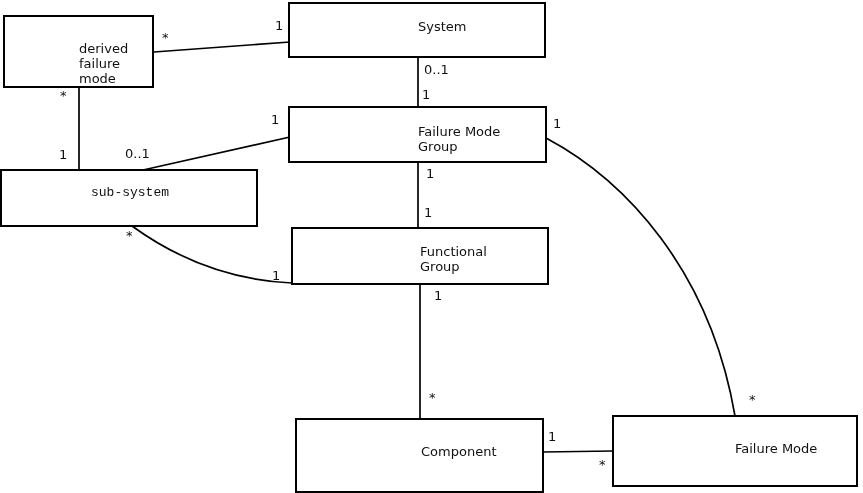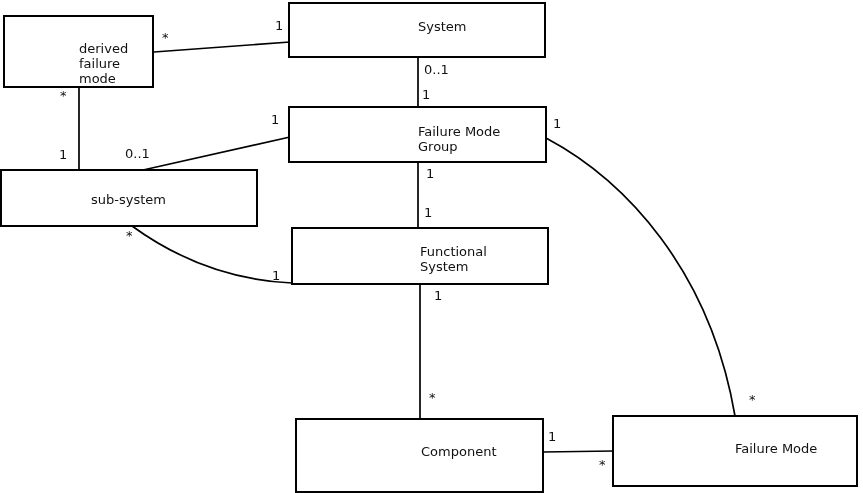--- a/index.html
+++ b/index.html
@@ -66,26 +66,26 @@
   <div class="node" style="left:288px; top:2px; width:258px; height:56px;">
     <span class="node-label" style="left:128px; top:15px;">System</span>
   </div>
 
   <div class="node" style="left:288px; top:106px; width:259px; height:57px;">
     <span class="node-label" style="left:128px; top:16px;">Failure Mode
 Group</span>
   </div>
 
   <div class="node" style="left:0px; top:169px; width:258px; height:58px;">
-    <span class="node-label" style="left:89px; top:21px;">sub-system</span>
+    <span class="node-label" style="left:89px; top:14px;font-family:Liberation Mono, monospace;">sub-system</span>
   </div>
 
   <div class="node" style="left:291px; top:227px; width:258px; height:58px;">
     <span class="node-label" style="left:127px; top:15px;">Functional
-System</span>
+Group</span>
   </div>
 
   <div class="node" style="left:295px; top:418px; width:249px; height:75px;">
     <span class="node-label" style="left:124px; top:24px;">Component</span>
   </div>
 
   <div class="node" style="left:612px; top:415px; width:246px; height:72px;">
     <span class="node-label" style="left:121px; top:24px;">Failure Mode</span>
   </div>
 

